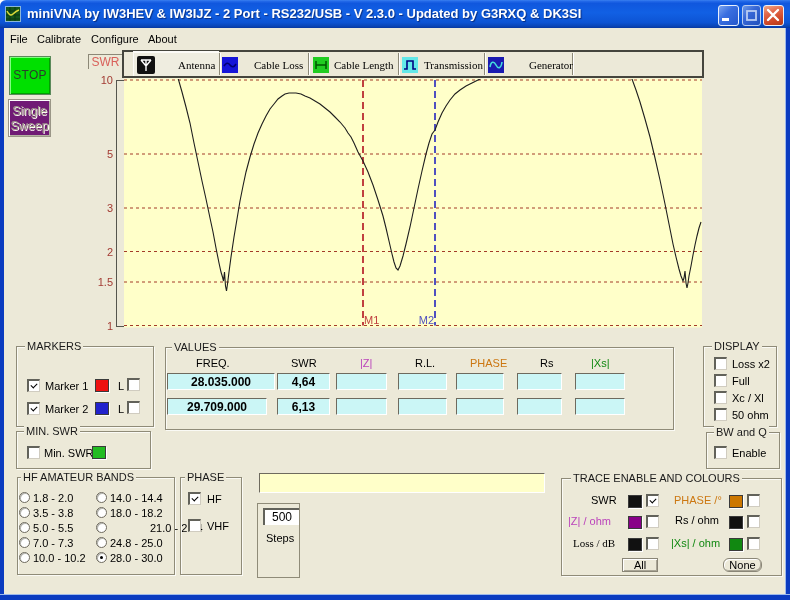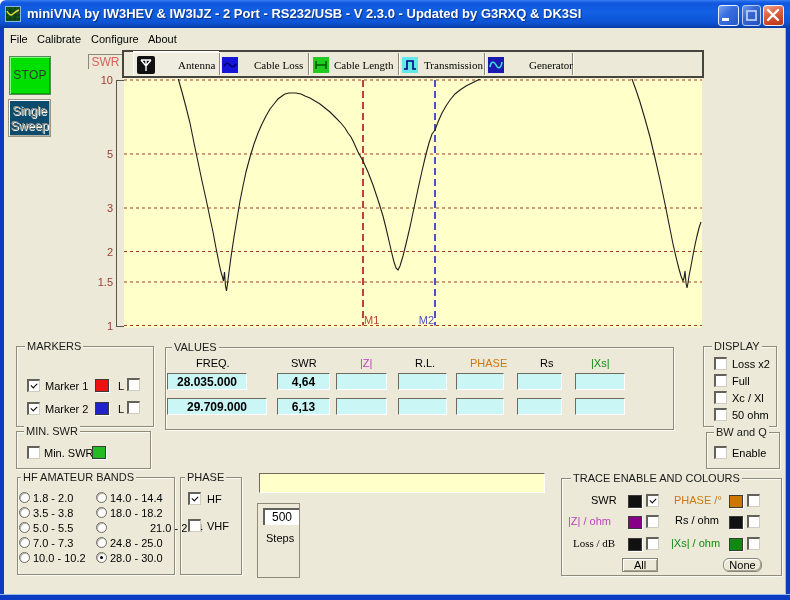--- a/index.html
+++ b/index.html
@@ -18,21 +18,21 @@
 #bleft{position:absolute;left:0;top:28px;width:4px;height:566px;background:#0a3bc0;}
 #bright{position:absolute;left:785px;top:28px;width:5px;height:566px;background:#0a3bc0;border-left:1px solid #9db9eb;box-sizing:border-box;}
 #bbot{position:absolute;left:0;top:594px;width:790px;height:6px;background:#0a3bc0;border-top:1px solid #9db9eb;box-sizing:border-box;}
 #client{position:absolute;left:4px;top:28px;width:781px;height:566px;background:#ECE9D8;}
 
 .menu{position:absolute;top:33px;font-size:11px;color:#000;}
 
 #stop{position:absolute;left:9px;top:56px;width:42px;height:39px;background:#00e000;border:1px solid #5a8a5a;
 box-shadow:inset 1px 1px 0 #80ff80, inset -1px -1px 0 #00a000;box-sizing:border-box;
 font-size:12px;color:#2c3c2c;text-align:center;line-height:37px;letter-spacing:0.2px;}
-#ssweep{position:absolute;left:8px;top:99px;width:43px;height:38px;background:#0c4a6e;border:1px solid #9a9687;
+#ssweep{position:absolute;left:8px;top:99px;width:43px;height:38px;background:#701a75;border:1px solid #9a9687;
 box-shadow:inset 1px 1px 0 #fff, inset -1px -1px 0 #b5b1a2;box-sizing:border-box;
 font-size:12.5px;color:#a29e8e;text-align:center;line-height:15px;padding-top:4px;text-shadow:1px 1px 0 #fffef5;}
 
 #swrlab{position:absolute;left:88px;top:54px;width:33px;height:14px;border-top:1px solid #8c8877;border-left:1px solid #8c8877;
 color:#d9605a;font-size:12px;text-align:center;line-height:14px;}
 
 #tabstrip{position:absolute;left:122px;top:50px;width:582px;height:28px;border:2px solid #45453d;background:#ECE9D8;box-sizing:border-box;}
 .tabsep{position:absolute;top:53px;height:22px;width:1px;background:#8c8877;box-shadow:1px 0 0 #fff;}
 .ticon{position:absolute;top:57px;width:16px;height:16px;}
 .tlabel{position:absolute;top:59px;font-size:11px;color:#000;white-space:nowrap;font-family:Liberation Serif, serif;}
@@ -181,21 +181,21 @@
 <div class="gb" style="left:165px;top:347px;width:507px;height:81px;">
       <span class="gcap" style="left:6px;">VALUES</span>
     </div>
 <div class="lbl" style="left:196px;top:357px;">FREQ.</div>
 <div class="lbl" style="left:291px;top:357px;">SWR</div>
 <div class="lbl" style="left:360px;top:357px;color:#bb44bb;">|Z|</div>
 <div class="lbl" style="left:415px;top:357px;">R.L.</div>
 <div class="lbl" style="left:470px;top:357px;color:#cc7711;">PHASE</div>
 <div class="lbl" style="left:540px;top:357px;">Rs</div>
 <div class="lbl" style="left:591px;top:357px;color:#118811;">|Xs|</div>
-<div class="fld" style="left:167px;top:373px;width:80px;">28.035.000</div>
+<div class="fld" style="left:167px;top:373px;width:108px;">28.035.000</div>
 <div class="fld" style="left:277px;top:373px;width:53px;">4,64</div>
 <div class="fld" style="left:336px;top:373px;width:51px;"></div>
 <div class="fld" style="left:398px;top:373px;width:49px;"></div>
 <div class="fld" style="left:456px;top:373px;width:48px;"></div>
 <div class="fld" style="left:517px;top:373px;width:45px;"></div>
 <div class="fld" style="left:575px;top:373px;width:50px;"></div>
 <div class="fld" style="left:167px;top:398px;width:100px;">29.709.000</div>
 <div class="fld" style="left:277px;top:398px;width:53px;">6,13</div>
 <div class="fld" style="left:336px;top:398px;width:51px;"></div>
 <div class="fld" style="left:398px;top:398px;width:49px;"></div>

